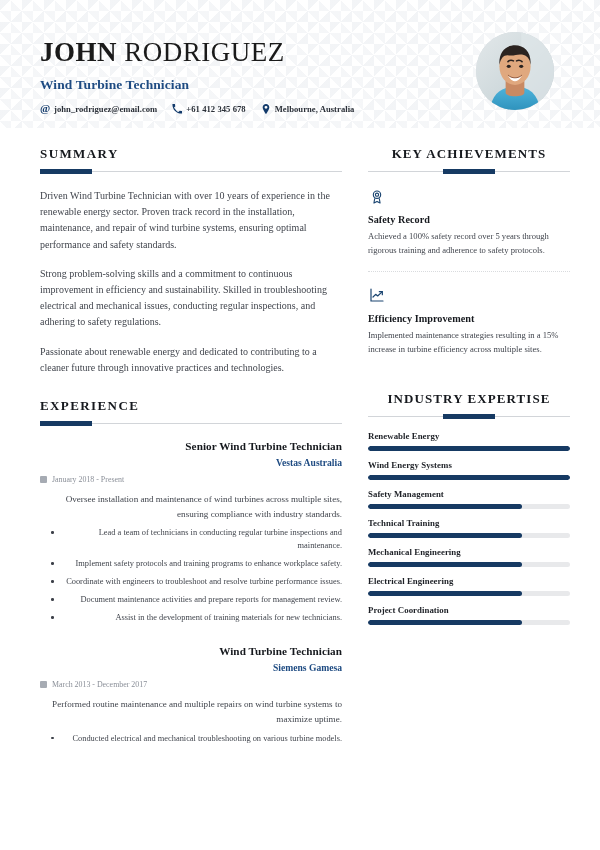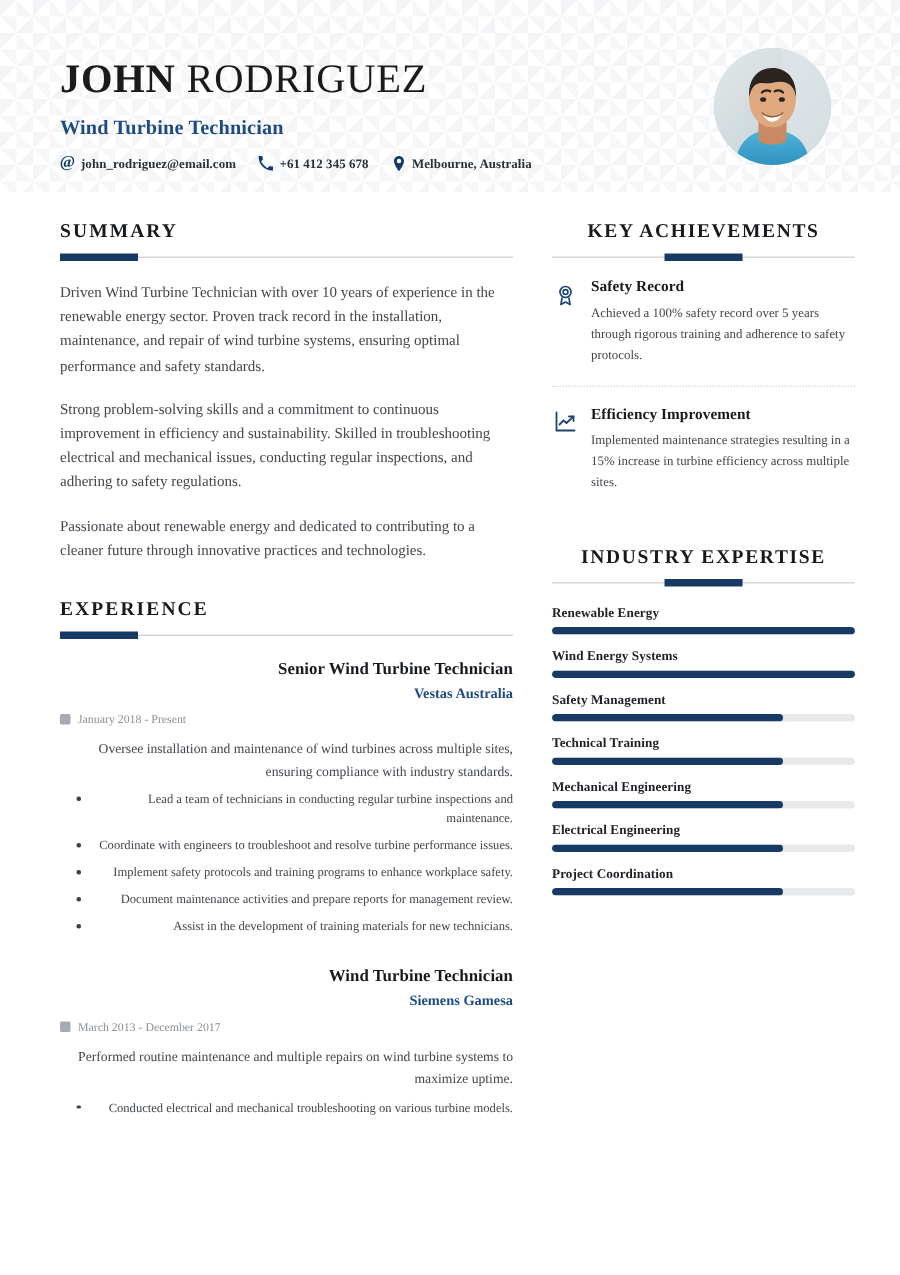--- a/index.html
+++ b/index.html
@@ -208,20 +208,21 @@
     border-radius: 50%;
     background: #3c4049;
   }
 
   
   .ach-list { margin-top: 14px; }
   .ach {
     display: flex;
     gap: 9px;
     align-items: flex-start;
+    flex-direction: column;
   }
   .ach-ico {
     width: 17px; height: 17px;
     flex: none;
     margin-top: 2px;
     color: #1b4571;
     display: flex;
     align-items: center;
     justify-content: center;
   }
@@ -353,22 +354,22 @@
         <div class="job">
           <div class="job-role">Senior Wind Turbine Technician</div>
           <div class="job-company">Vestas Australia</div>
           <div class="job-date">
             <span class="cal"></span>
             <span>January 2018 - Present</span>
           </div>
           <div class="job-desc">Oversee installation and maintenance of wind turbines across multiple sites, ensuring compliance with industry standards.</div>
           <ul class="bullets">
             <li>Lead a team of technicians in conducting regular turbine inspections and maintenance.</li>
+            <li>Implement safety protocols and training programs to enhance workplace safety.</li>
             <li>Coordinate with engineers to troubleshoot and resolve turbine performance issues.</li>
-            <li>Implement safety protocols and training programs to enhance workplace safety.</li>
             <li>Document maintenance activities and prepare reports for management review.</li>
             <li>Assist in the development of training materials for new technicians.</li>
           </ul>
         </div>
 
         <div class="job" style="margin-top:21px;">
           <div class="job-role">Wind Turbine Technician</div>
           <div class="job-company">Siemens Gamesa</div>
           <div class="job-date">
             <span class="cal"></span>

